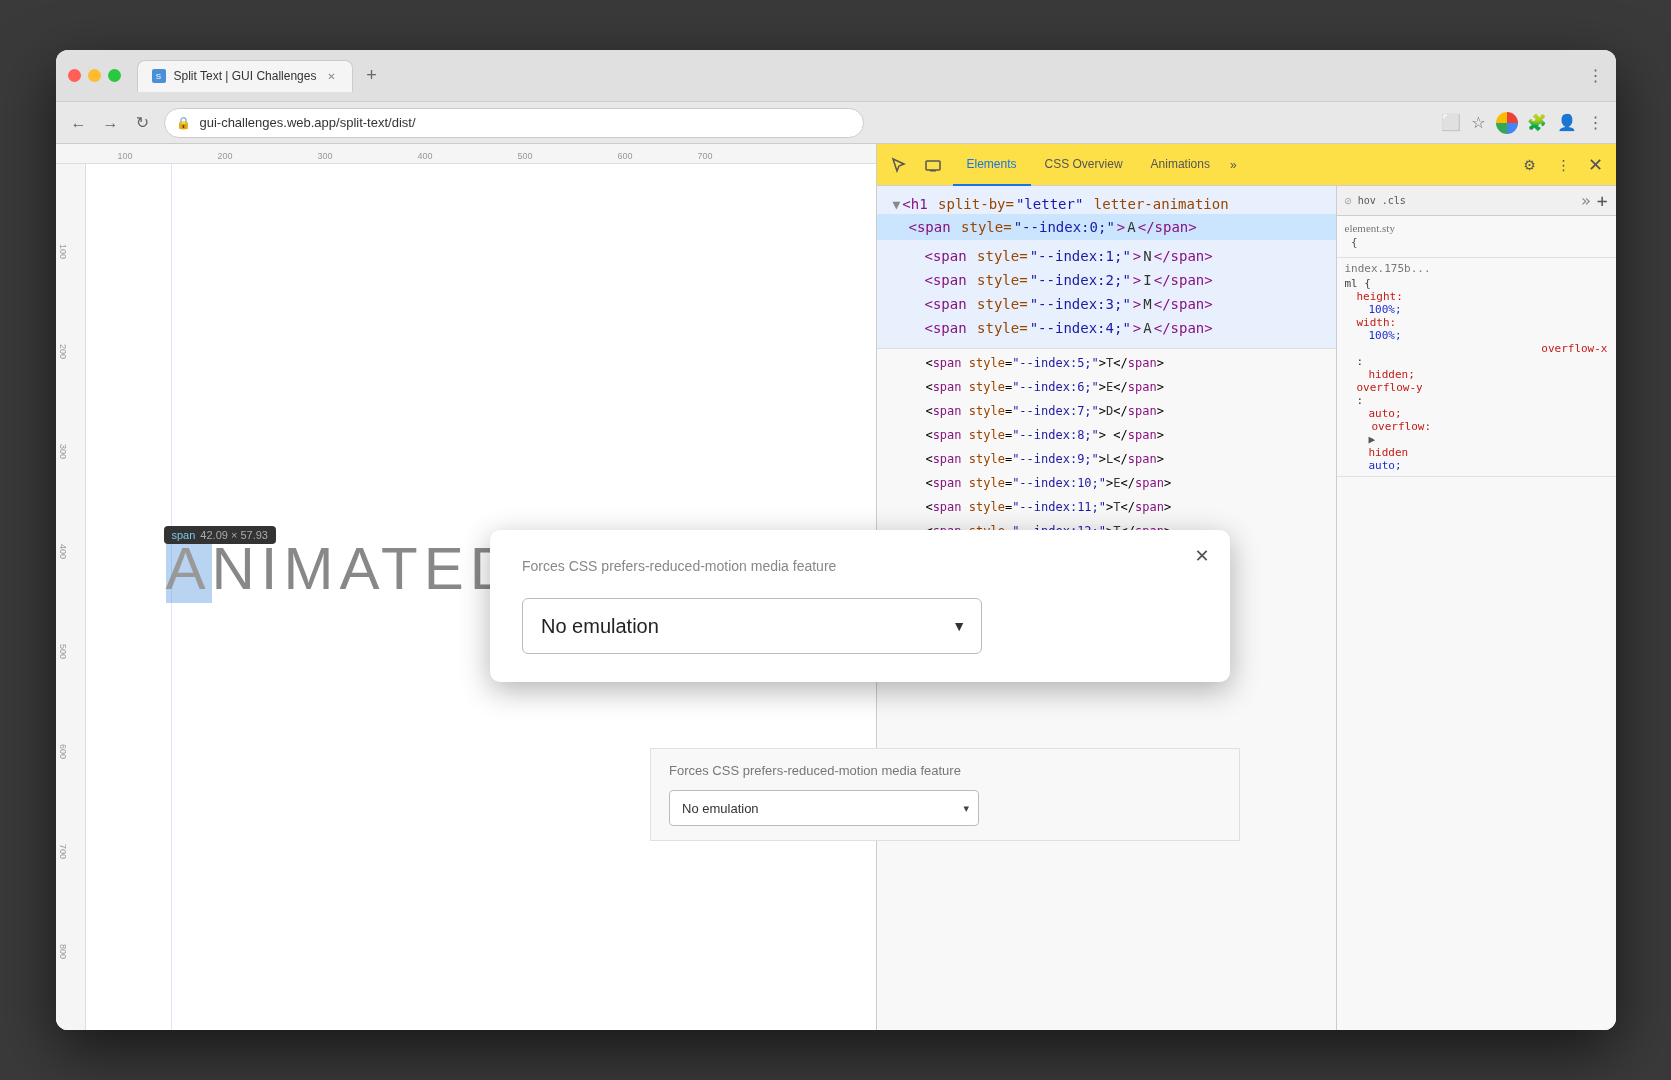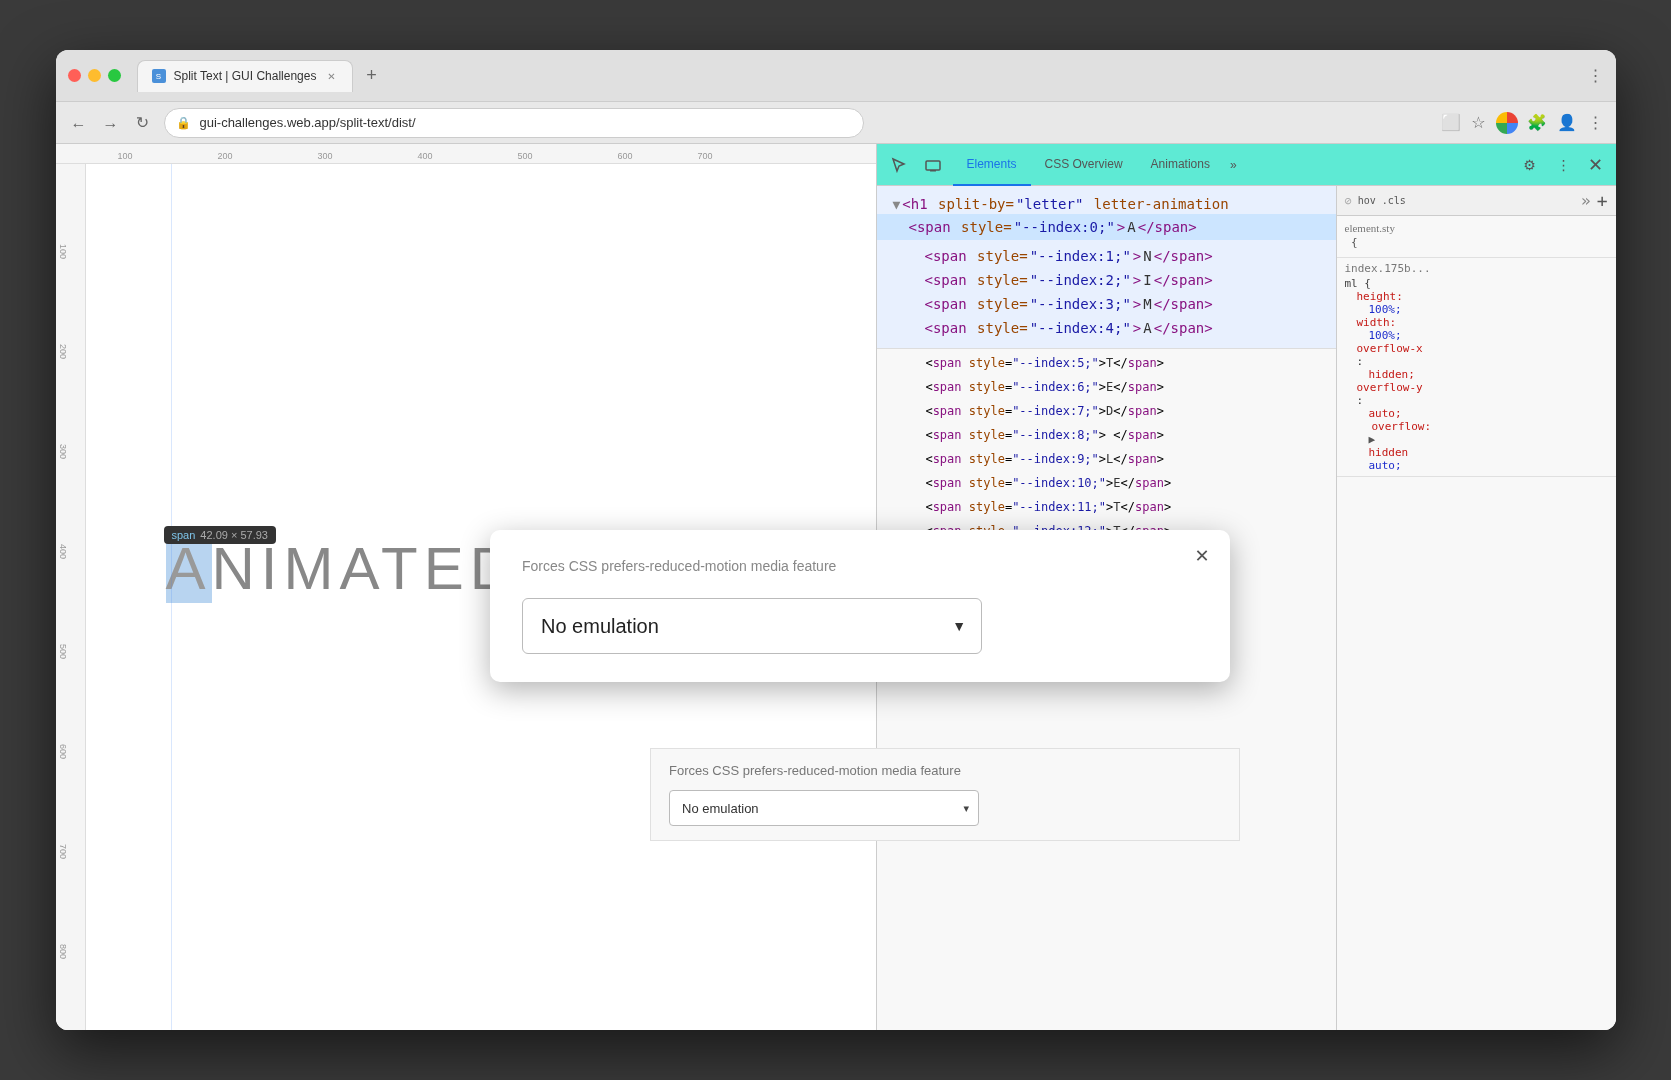--- a/index.html
+++ b/index.html
@@ -195,21 +195,21 @@
       width: 740px;
       background: #f8f8f8;
       border-left: 1px solid #ccc;
       display: flex;
       flex-direction: column;
       flex-shrink: 0;
     }
 
     .devtools-toolbar {
       height: 42px;
-      background: #5eead4;
+      background: #fde047;
       border-bottom: 1px solid #ccc;
       display: flex;
       align-items: center;
       padding: 0 8px;
       gap: 6px;
       flex-shrink: 0;
     }
 
     .dt-icon-btn {
       width: 28px;
@@ -558,21 +558,21 @@
             <div style="display:flex;justify-content:space-between;margin-bottom:2px;">
               <span style="color:#777;">index.175b...</span>
             </div>
             <div style="color:#444;">ml {</div>
             <div style="padding-left:12px;color:#c41a16;">
               <span>height:</span>
             </div>
             <div style="padding-left:24px;color:#1c2ccc;">100%;</div>
             <div style="padding-left:12px;color:#c41a16;">width:</div>
             <div style="padding-left:24px;color:#1c2ccc;">100%;</div>
-            <div style="padding-left:12px;">
+            <div style="padding-left:12px;text-align:right;">
               <span style="color:#c41a16;">overflow-x</span>
             </div>
             <div style="padding-left:12px;color:#333;">:</div>
             <div style="padding-left:24px;color:#c41a16;">hidden;</div>
             <div style="padding-left:12px;">
               <span style="color:#c41a16;">overflow-y</span>
             </div>
             <div style="padding-left:12px;color:#333;">:</div>
             <div style="padding-left:24px;color:#c41a16;">auto;</div>
             <div style="padding-left:12px;">

